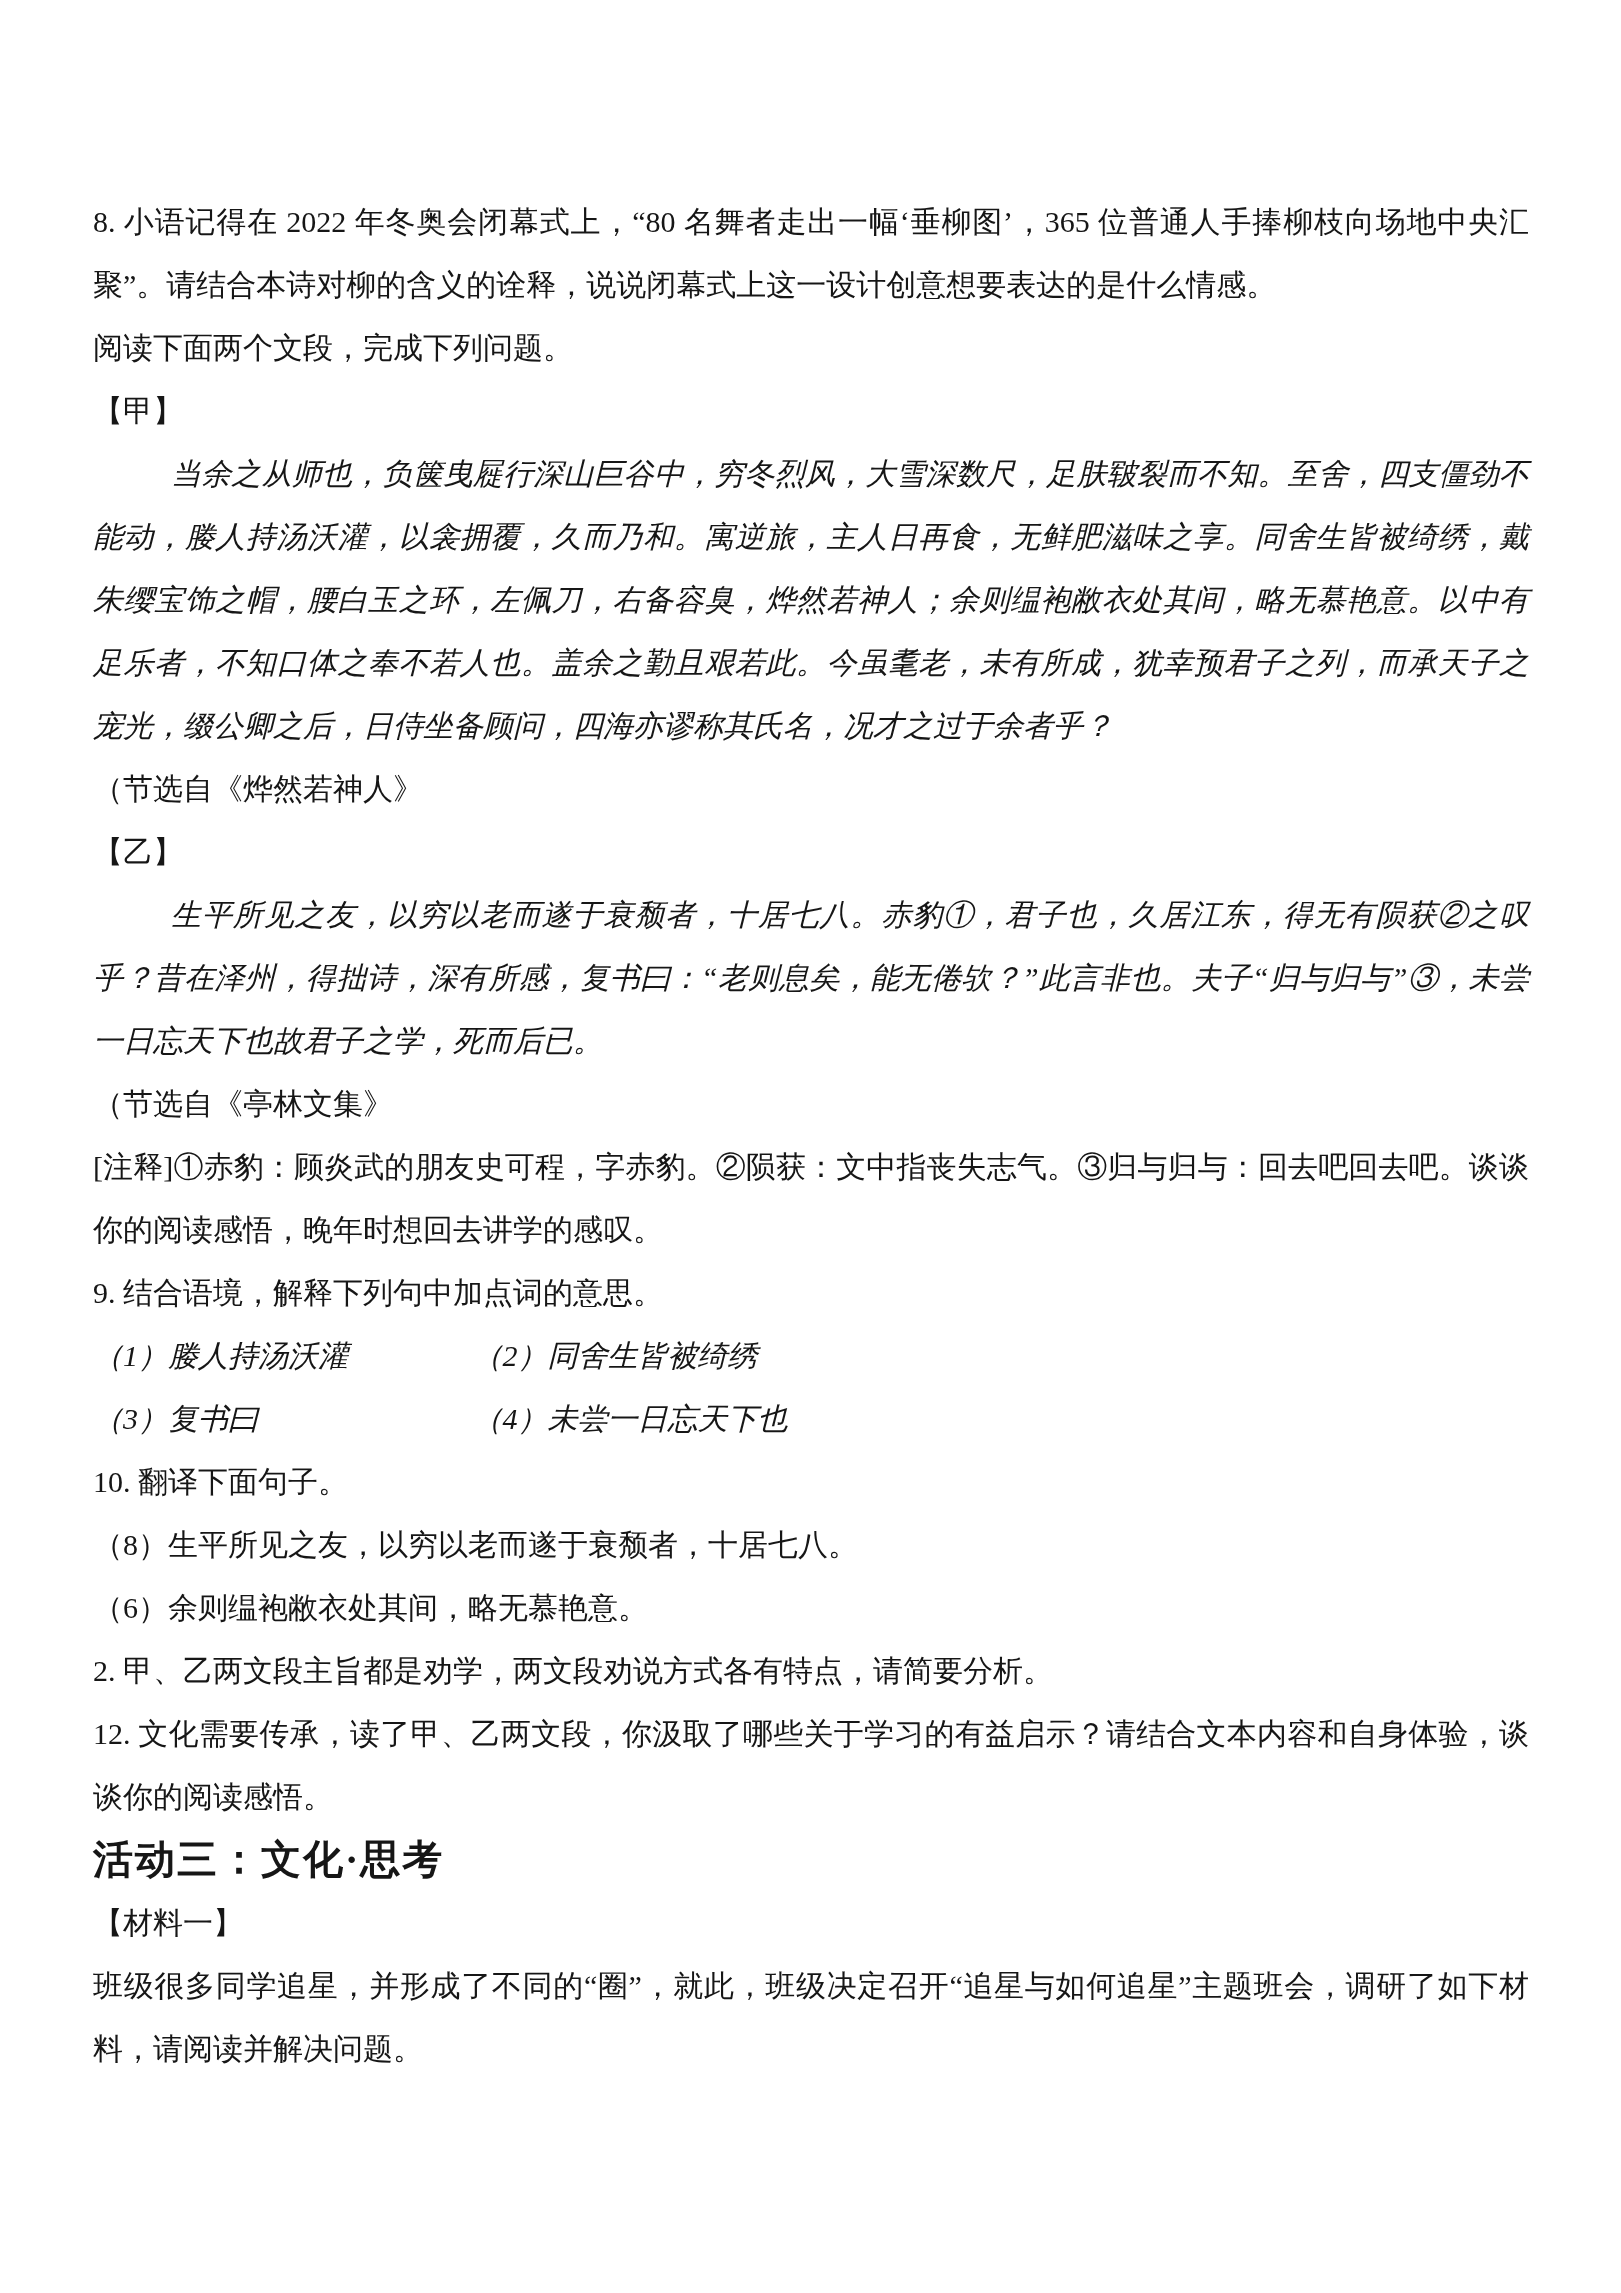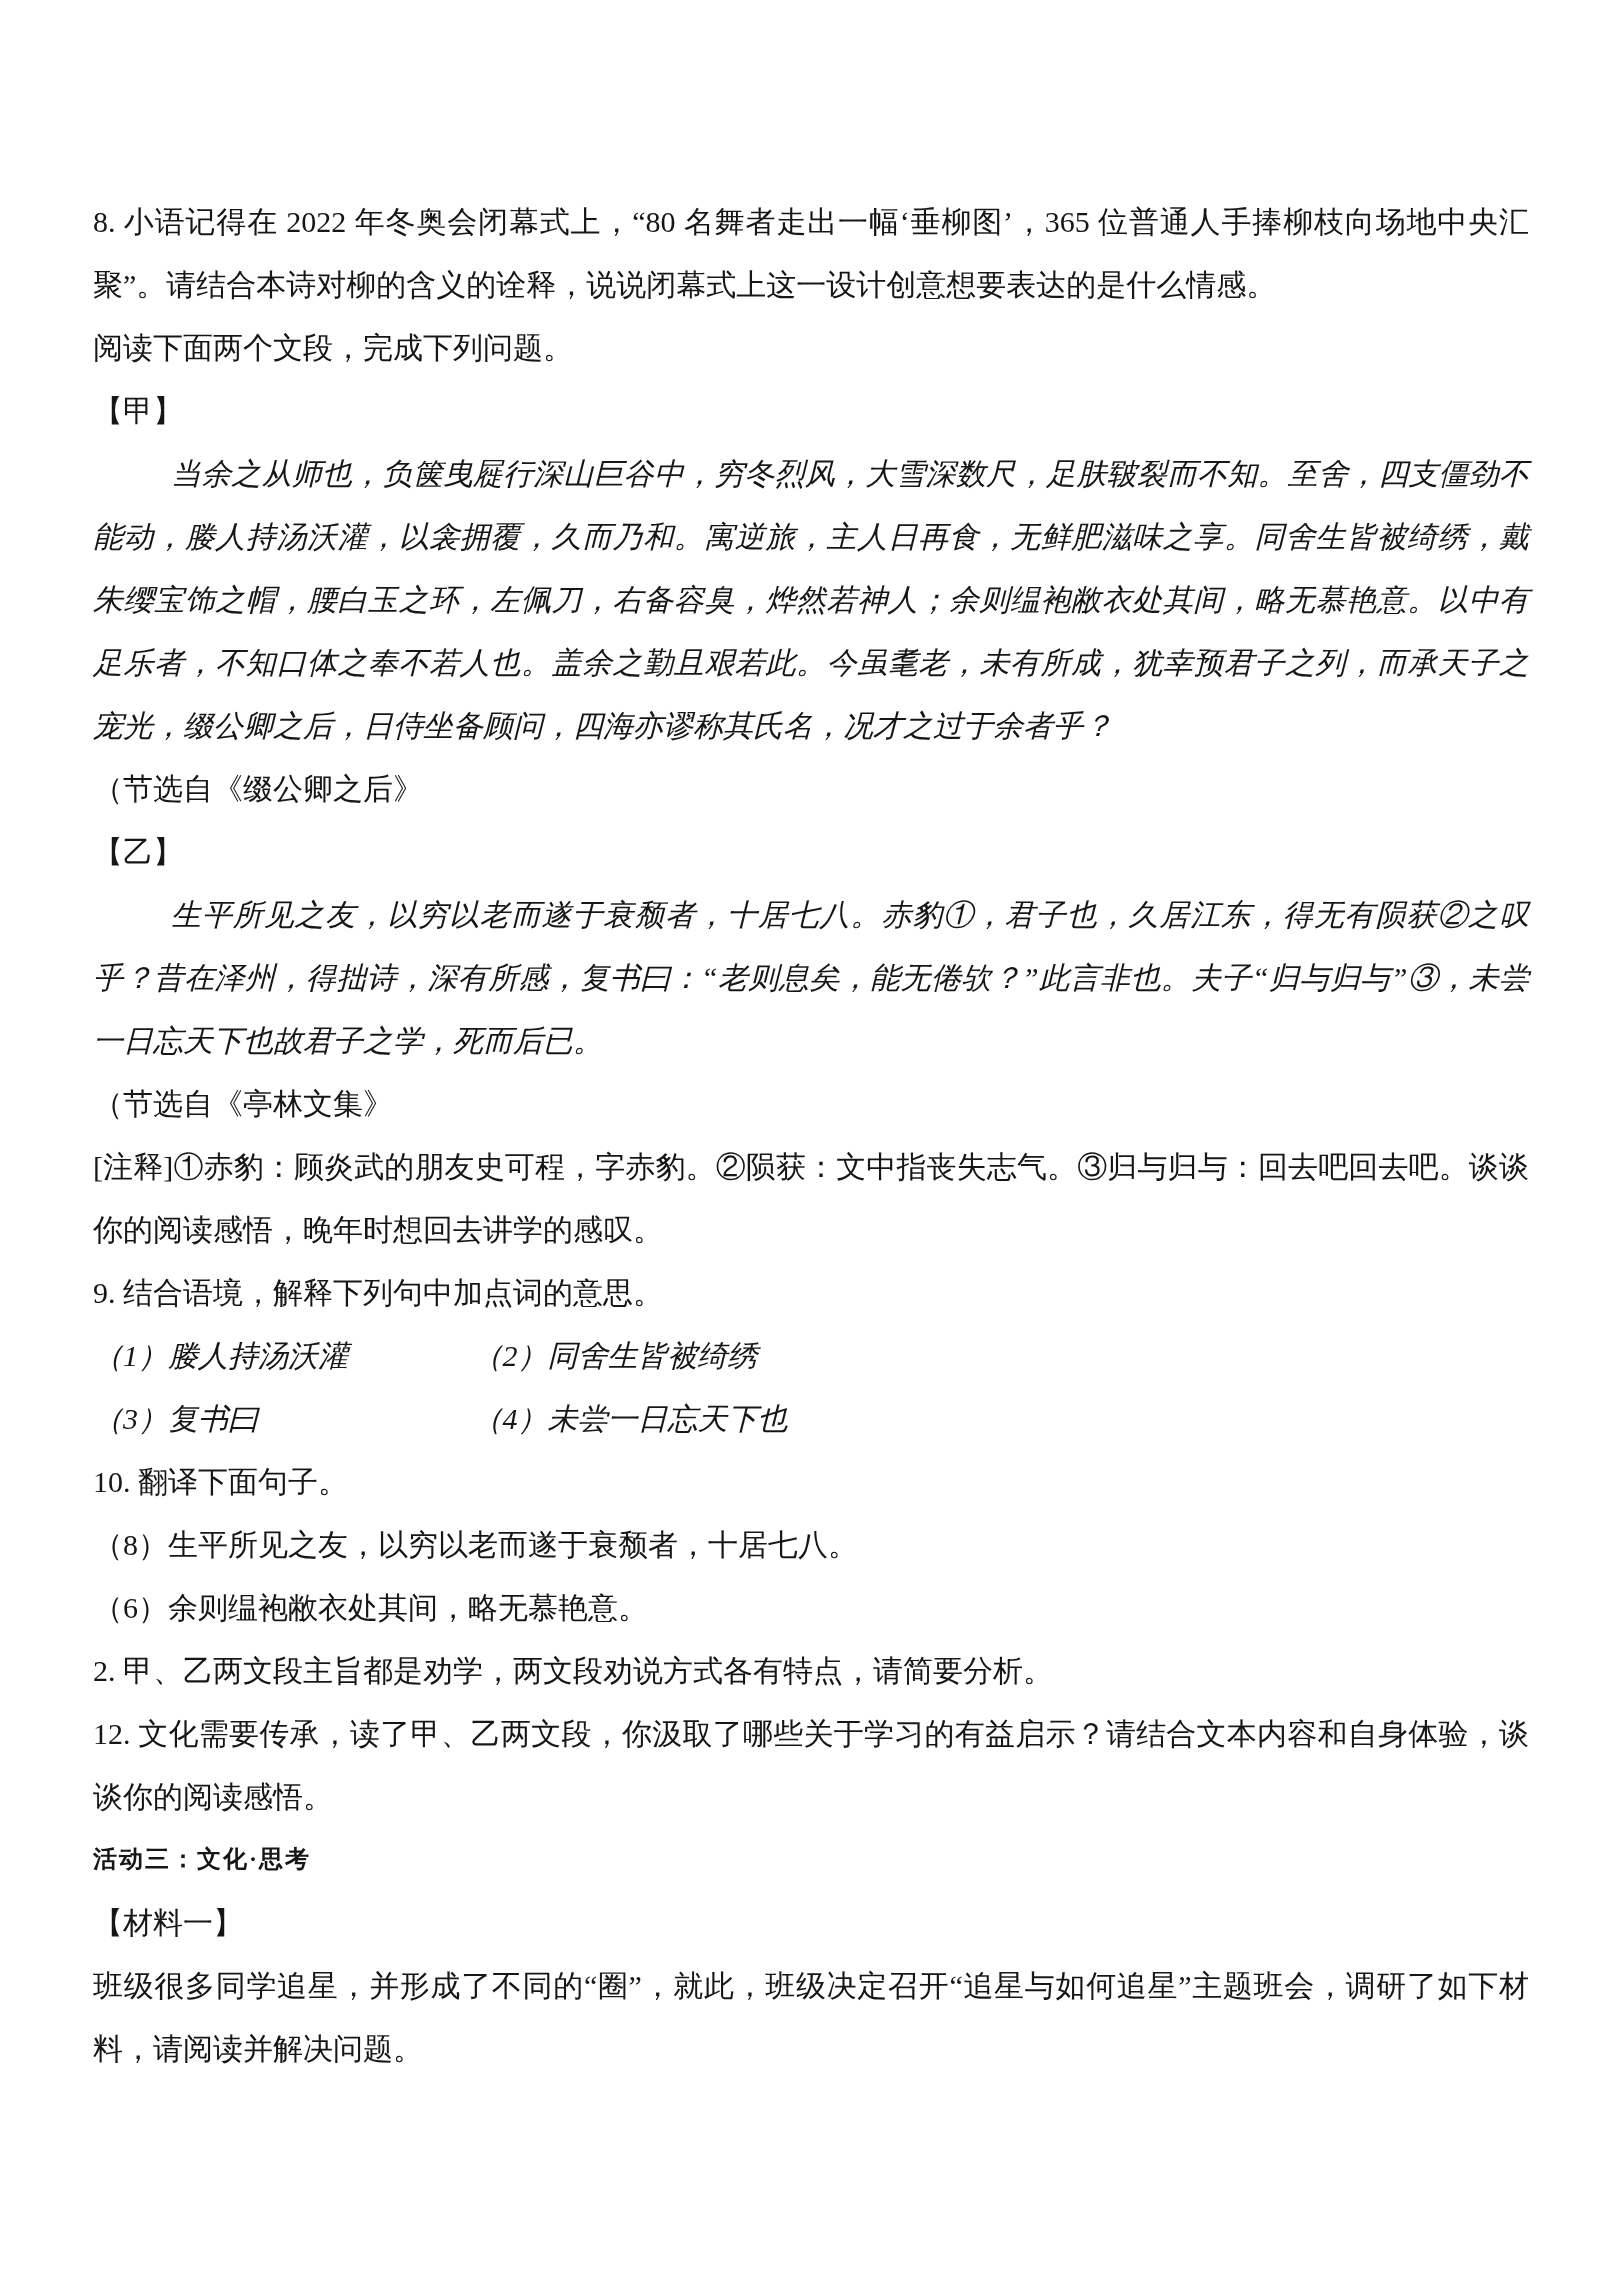--- a/index.html
+++ b/index.html
@@ -39,38 +39,38 @@
   .label-yi { margin-top: 11.8px; }
   .item-row { text-align: left; font-style: italic; }
   .item-col1 {
     display: inline-block;
     width: 372px;
   }
   .activity-heading {
     text-align: center;
     font-family: Liberation Serif, serif;
     font-weight: bold;
-    font-size: 24px;
+    font-size: 40px;
     letter-spacing: 2px;
   }
 </style>
 </head>
 <body>
 
 <div class="page">
 
   <p>8. 小语记得在 2022 年冬奥会闭幕式上，“80 名舞者走出一幅‘垂柳图’，365 位普通人手捧柳枝向场地中央汇聚”。请结合本诗对柳的含义的诠释，说说闭幕式上这一设计创意想要表达的是什么情感。</p>
 
   <p>阅读下面两个文段，完成下列问题。</p>
 
   <p>【甲】</p>
 
   <p class="passage passage-start">当余之从师也，负箧曳屣行深山巨谷中，穷冬烈风，大雪深数尺，足肤皲裂而不知。至舍，四支僵劲不能动，媵人持汤沃灌，以衾拥覆，久而乃和。寓逆旅，主人日再食，无鲜肥滋味之享。同舍生皆被绮绣，戴朱缨宝饰之帽，腰白玉之环，左佩刀，右备容臭，烨然若神人；余则缊袍敝衣处其间，略无慕艳意。以中有足乐者，不知口体之奉不若人也。盖余之勤且艰若此。今虽耄老，未有所成，犹幸预君子之列，而承天子之宠光，缀公卿之后，日侍坐备顾问，四海亦谬称其氏名，况才之过于余者乎？</p>
 
-  <p class="source">（节选自《缀公卿之后》</p>
+  <p class="source">（节选自《烨然若神人》</p>
 
   <p class="label-yi">【乙】</p>
 
   <p class="passage">生平所见之友，以穷以老而遂于衰颓者，十居七八。赤豹①，君子也，久居江东，得无有陨获②之叹乎？昔在泽州，得拙诗，深有所感，复书曰：“老则息矣，能无倦欤？”此言非也。夫子“归与归与”③，未尝一日忘天下也故君子之学，死而后已。</p>
 
   <p class="source source-yi">（节选自《亭林文集》</p>
 
   <p>[注释]①赤豹：顾炎武的朋友史可程，字赤豹。②陨获：文中指丧失志气。③归与归与：回去吧回去吧。谈谈你的阅读感悟，晚年时想回去讲学的感叹。</p>
 
   <p>9. 结合语境，解释下列句中加点词的意思。</p>

